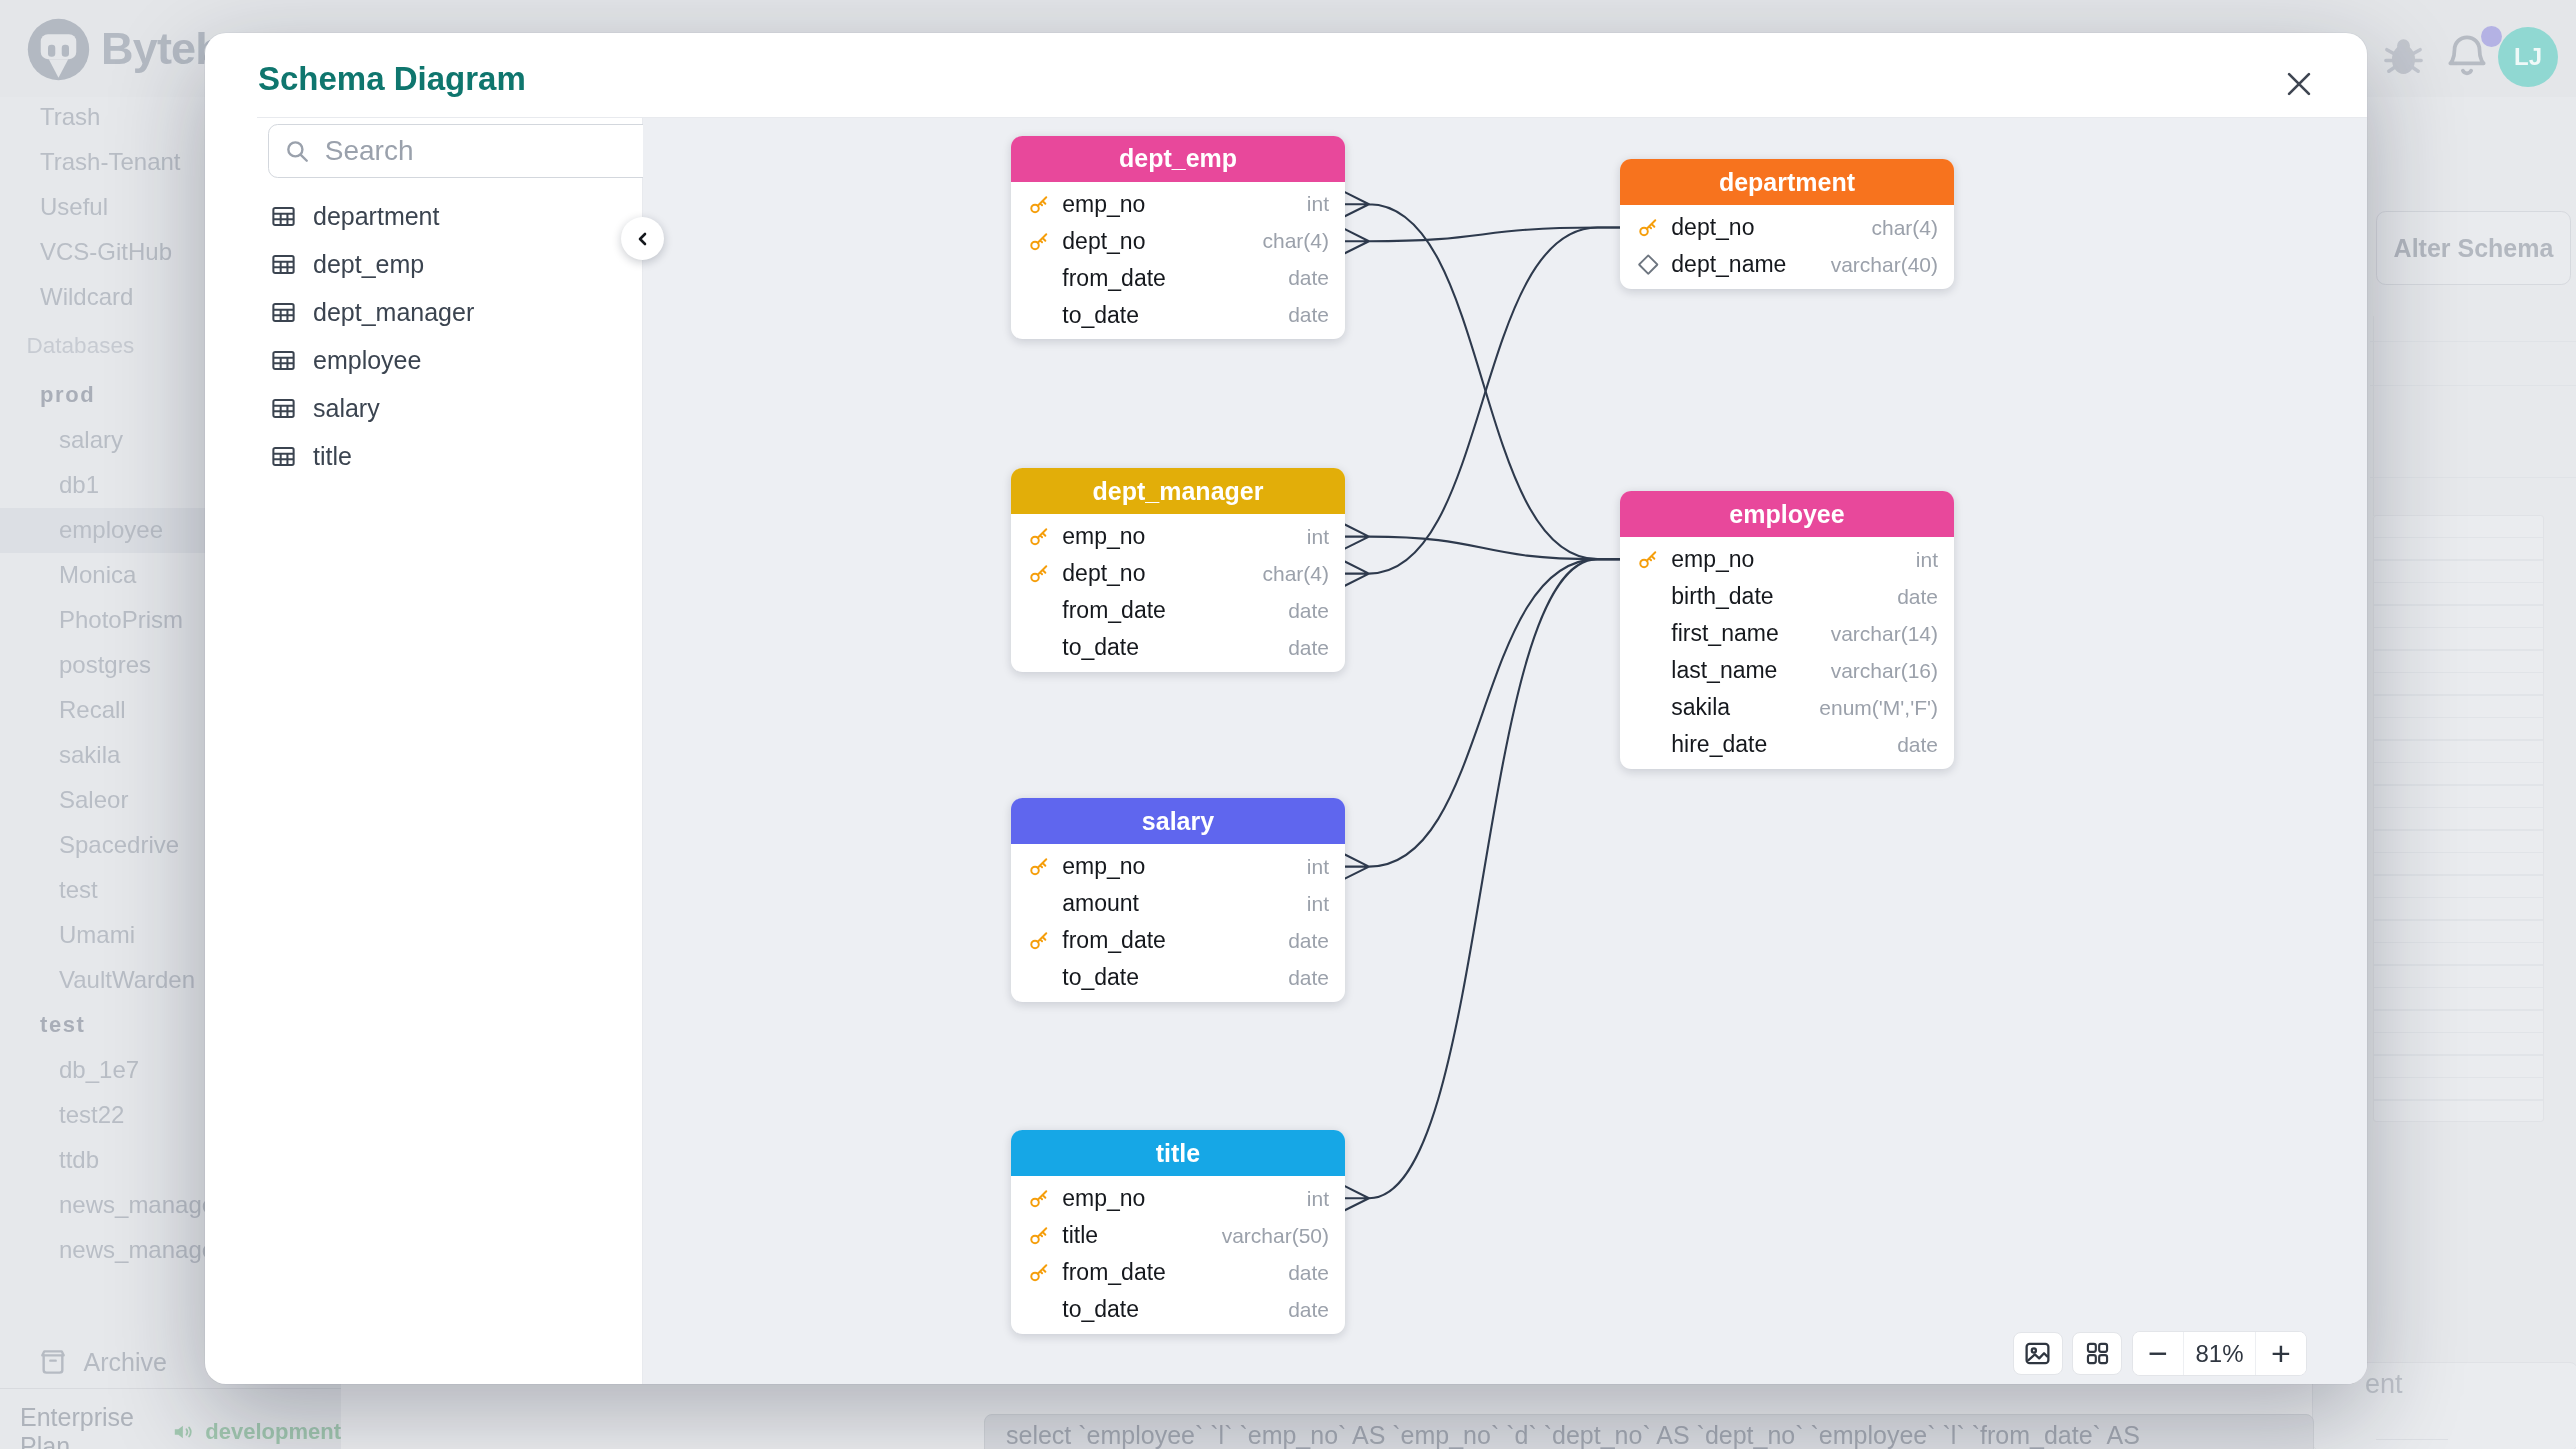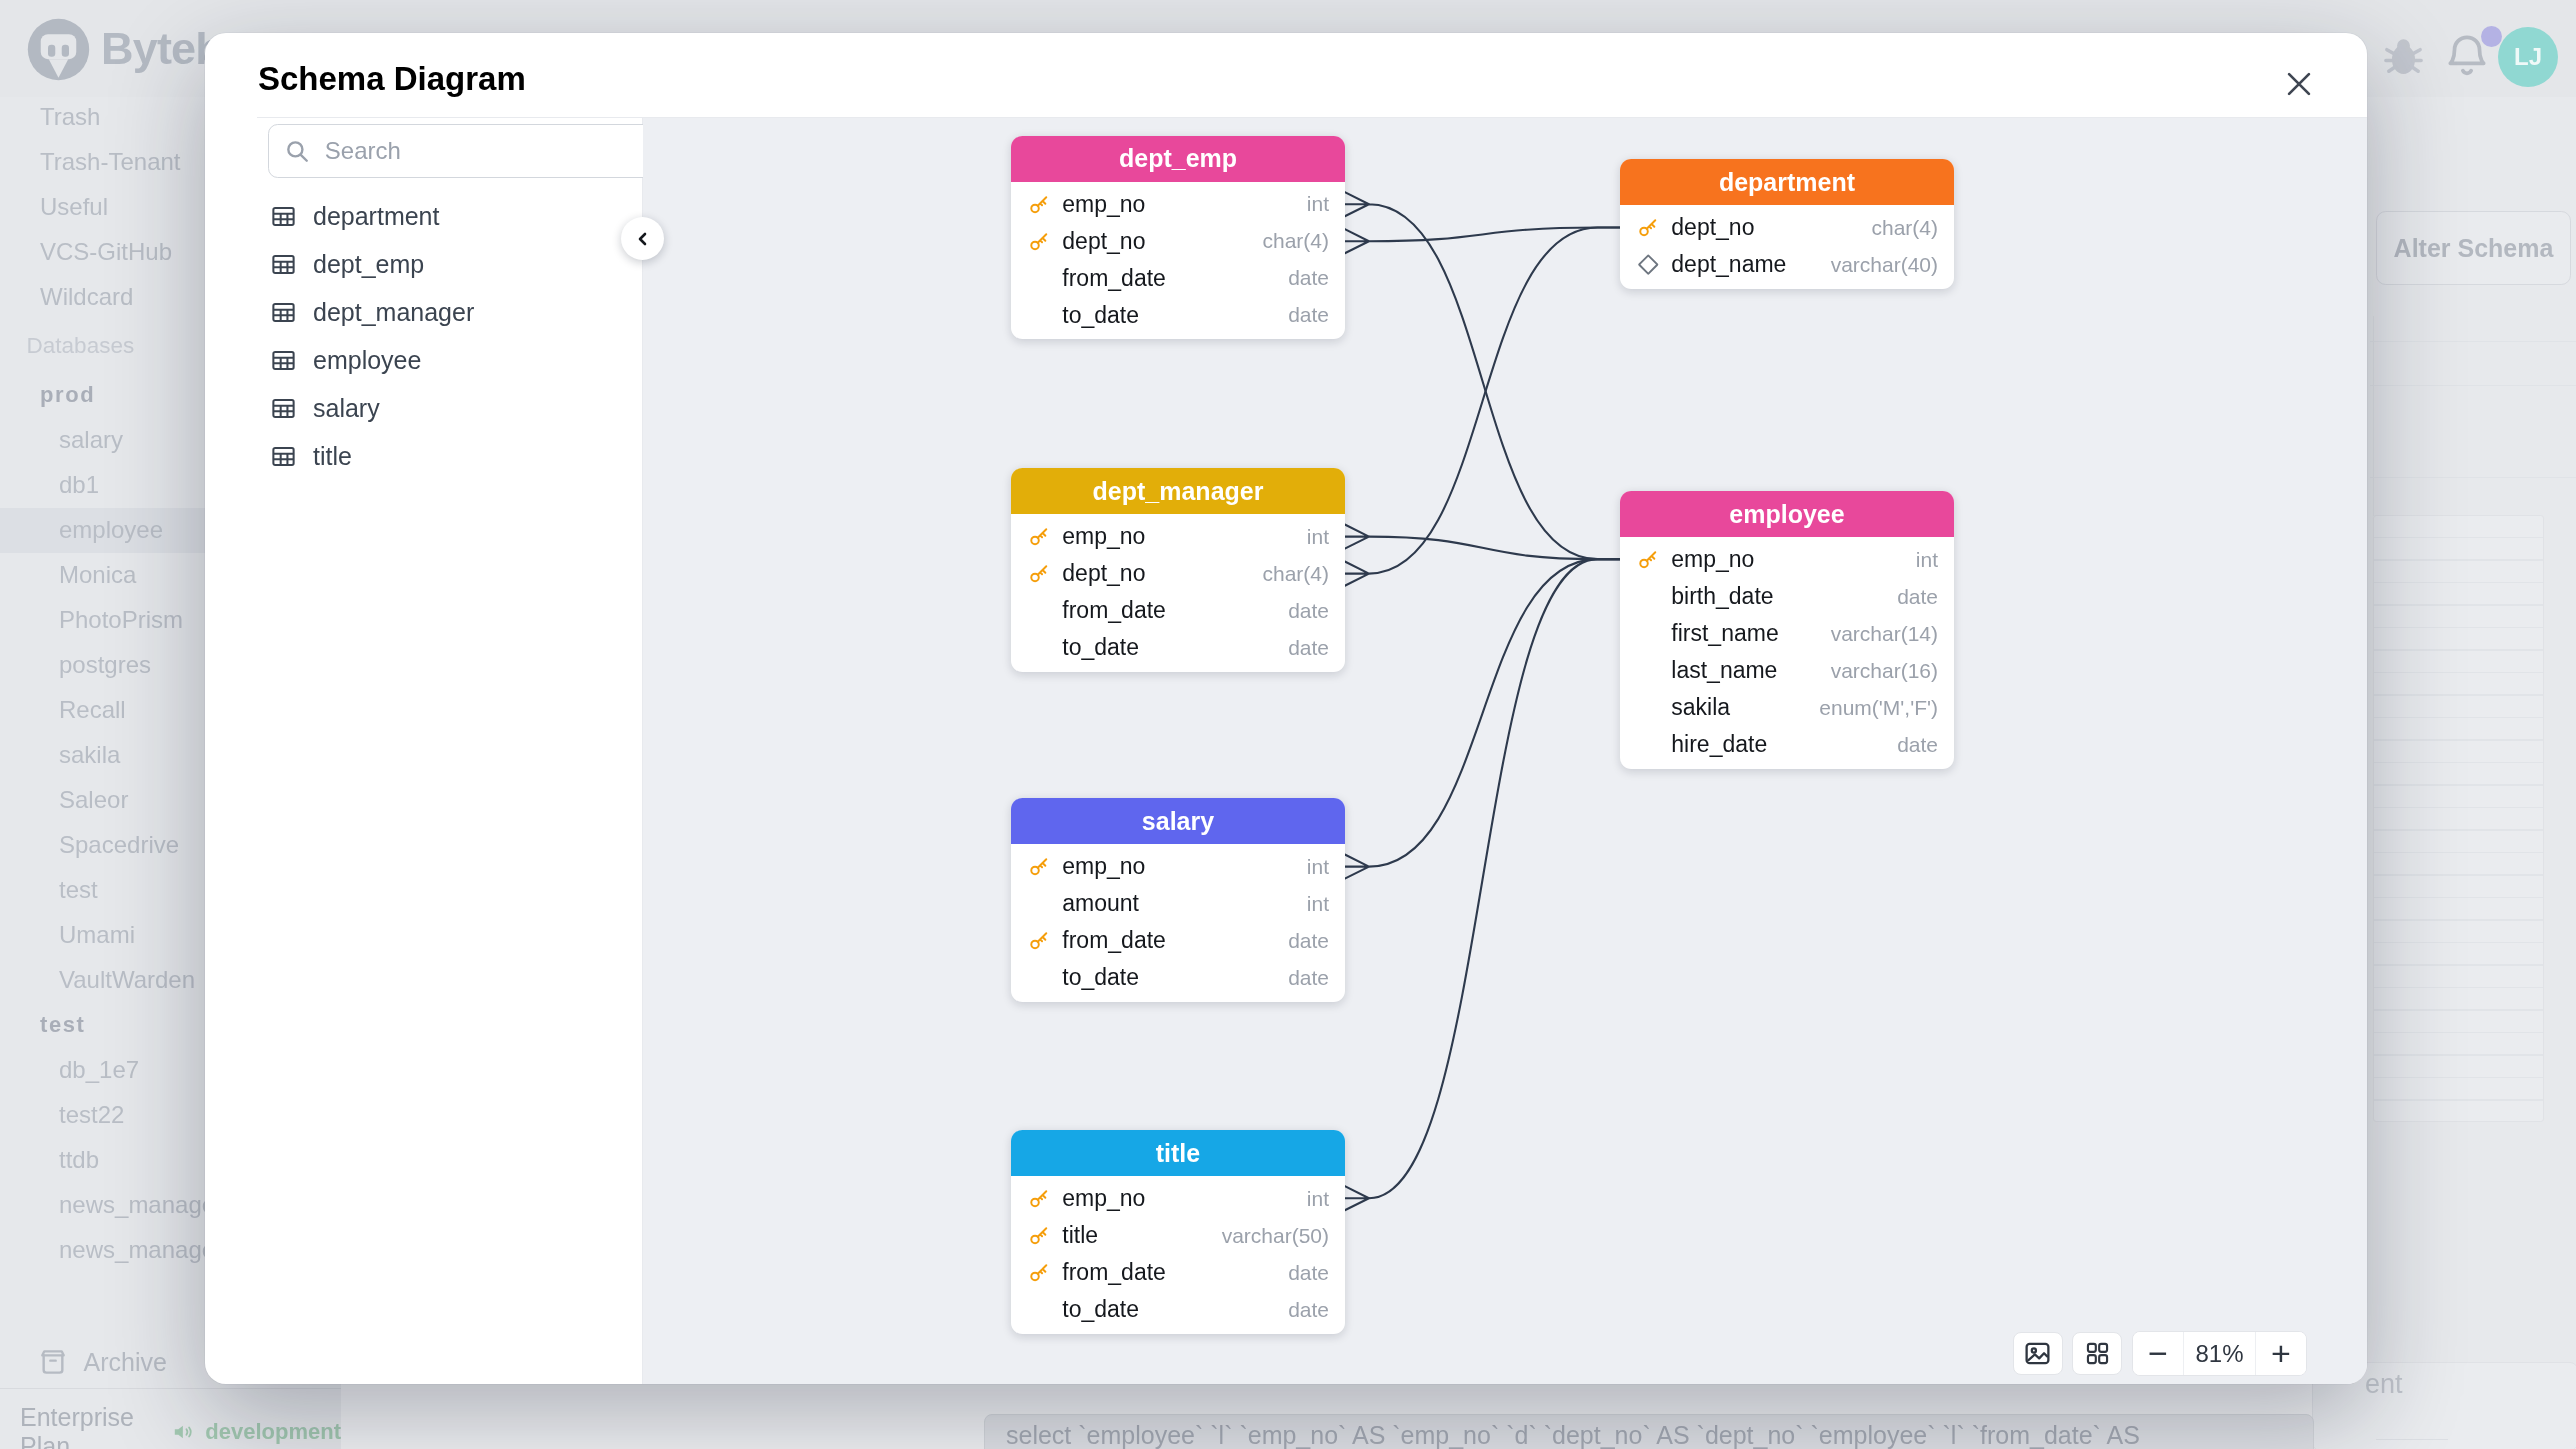--- a/index.html
+++ b/index.html
@@ -40,29 +40,29 @@
   .ent-panel{position:absolute;left:2312px;top:1362px;width:264px;height:87px;background:#eaecef;border:1.6px solid #e0e2e6;border-radius:8px;}
   .ent-text{position:absolute;left:2365px;top:1369px;font-size:27px;color:#c2c6cd;}
   .ent-line{position:absolute;left:2376px;top:1439px;width:72px;border-top:1.6px solid #dcdfe4;}
   .sql-box{position:absolute;left:984px;top:1414px;width:1328px;height:35px;background:#e0e2e6;border:1.6px solid #d5d8dc;
            border-radius:8px 8px 0 0;overflow:hidden;}
   .sql-text{padding:6.4px 0 0 21px;font-size:25px;color:#a6abb4;white-space:nowrap;}
 
   
   .modal{position:absolute;left:205px;top:33px;width:2162px;height:1351px;background:#fff;border-radius:21px;
          box-shadow:0 32px 97px rgba(15,23,42,.30),0 0 0 0.8px rgba(15,23,42,.04);}
-  .modal-title{position:absolute;left:53px;top:27px;font-size:33px;font-weight:600;color:#000000;}
+  .modal-title{position:absolute;left:53px;top:27px;font-size:33px;font-weight:600;color:#0f766e;}
   .close-btn{position:absolute;left:2070px;top:27px;width:48px;height:48px;display:flex;align-items:center;justify-content:center;
              cursor:pointer;background:none;border:none;padding:0;}
 
   .panel{position:absolute;left:52px;top:84px;width:386px;height:1267px;background:#fff;
          border-top:1.6px solid #e8eaee;border-right:1.6px solid #e8eaee;box-sizing:border-box;}
   .search-wrap{position:absolute;left:11.3px;top:6.4px;width:364px;height:52px;border:1.6px solid #d3d7dd;border-radius:9.7px;
                display:flex;align-items:center;gap:13px;padding:0 14.5px;background:#fff;box-sizing:content-box;}
-  .search-wrap input{border:0;outline:0;font-size:24px;color:#14532d;width:290px;font-family:"Liberation Sans",sans-serif;background:transparent;}
+  .search-wrap input{border:0;outline:0;font-size:28px;color:#14532d;width:290px;font-family:"Liberation Sans",sans-serif;background:transparent;}
   .search-wrap input::placeholder{color:#9aa1ac;}
   .tbl-list{position:absolute;left:0;top:74px;right:1.6px;}
   .tbl-item{height:48px;display:flex;align-items:center;gap:16px;padding-left:13px;font-size:25px;color:#3b4450;cursor:pointer;}
 
   .collapse-btn{position:absolute;left:416px;top:184px;width:43px;height:43px;border-radius:50%;background:#fff;
                 box-shadow:0 2.4px 9.7px rgba(15,23,42,.22);display:flex;align-items:center;justify-content:center;z-index:6;
                 border:none;cursor:pointer;padding:0;}
 
   .canvas{position:absolute;left:438px;top:84px;width:1724px;height:1267px;background:#edeff3;
           border-top:1.6px solid #e8eaee;border-radius:0 0 19.3px 0;overflow:hidden;box-sizing:border-box;}

